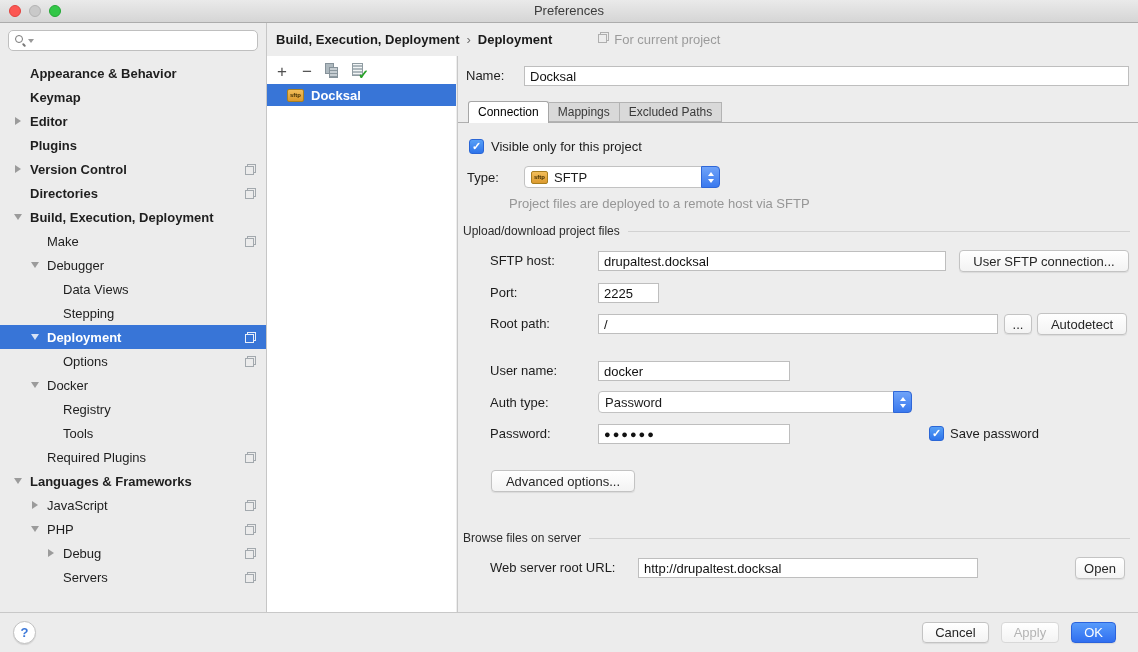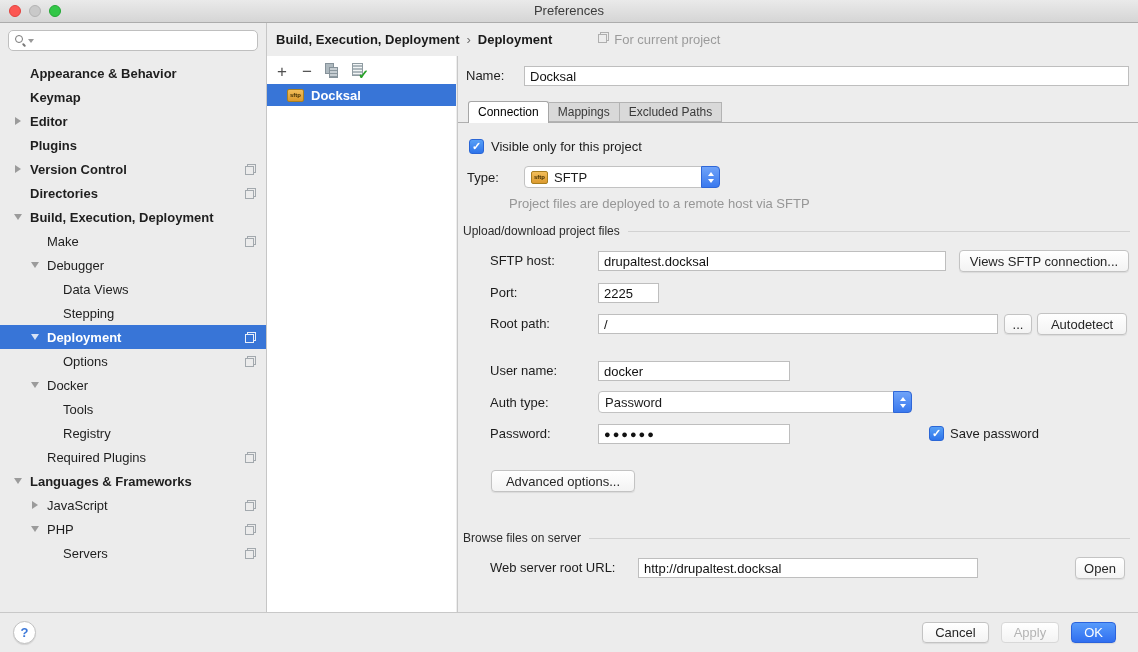--- a/index.html
+++ b/index.html
@@ -216,26 +216,26 @@
           <span class="proj-icon"></span>
         </div>
       <div class="trow lvl1">
           <span class="slot">
             <i class="arr down"></i>
           </span>
           <span class="tlabel">Docker</span>
         </div>
       <div class="trow lvl2">
           <span class="slot"></span>
+          <span class="tlabel">Registry</span>
+        </div>
+      <div class="trow lvl2">
+          <span class="slot"></span>
           <span class="tlabel">Tools</span>
         </div>
-      <div class="trow lvl2">
-          <span class="slot"></span>
-          <span class="tlabel">Registry</span>
-        </div>
       <div class="trow lvl1">
           <span class="slot"></span>
           <span class="tlabel">Required Plugins</span>
           <span class="proj-icon"></span>
         </div>
       <div class="trow lvl0 bold">
           <span class="slot">
             <i class="arr down"></i>
           </span>
           <span class="tlabel">Languages &amp; Frameworks</span>
@@ -245,20 +245,27 @@
             <i class="arr right"></i>
           </span>
           <span class="tlabel">JavaScript</span>
           <span class="proj-icon"></span>
         </div>
       <div class="trow lvl1">
           <span class="slot">
             <i class="arr down"></i>
           </span>
           <span class="tlabel">PHP</span>
+          <span class="proj-icon"></span>
+        </div>
+      <div class="trow lvl2">
+          <span class="slot">
+            <i class="arr right"></i>
+          </span>
+          <span class="tlabel">Debug</span>
           <span class="proj-icon"></span>
         </div>
       <div class="trow lvl2">
           <span class="slot"></span>
           <span class="tlabel">Servers</span>
           <span class="proj-icon"></span>
         </div>
     </div>
   </div>
 
@@ -317,21 +324,21 @@
       </div>
       <span class="helper" style="left:51px; top:141px;">Project files are deployed to a remote host via SFTP</span>
 
       <div class="sechdr" style="top:168px;">
         <span>Upload/download project files</span>
           <span class="rule"></span>
       </div>
 
       <span class="flabel" style="left:32px; top:195px;">SFTP host:</span>
       <input class="inp" style="left: 140px; top: 195px; width: 348px;" value="drupaltest.docksal">
-      <button class="mbtn" style="left:501px; top:194px; width:170px;">Views SFTP connection...</button>
+      <button class="mbtn" style="left:501px; top:194px; width:170px;">User SFTP connection...</button>
 
       <span class="flabel" style="left:32px; top:227px;">Port:</span>
       <input class="inp" style="left: 140px; top: 227px; width: 61px;" value="2225">
 
       <span class="flabel" style="left:32px; top:258px;">Root path:</span>
       <input class="inp" style="left: 140px; top: 258px; width: 400px;" value="/">
       <button class="mbtn" style="left:546px; top:258px; width:28px; height:20px;">...</button>
       <button class="mbtn" style="left:579px; top:257px; width:90px;">Autodetect</button>
 
       <span class="flabel" style="left:32px; top:305px;">User name:</span>

